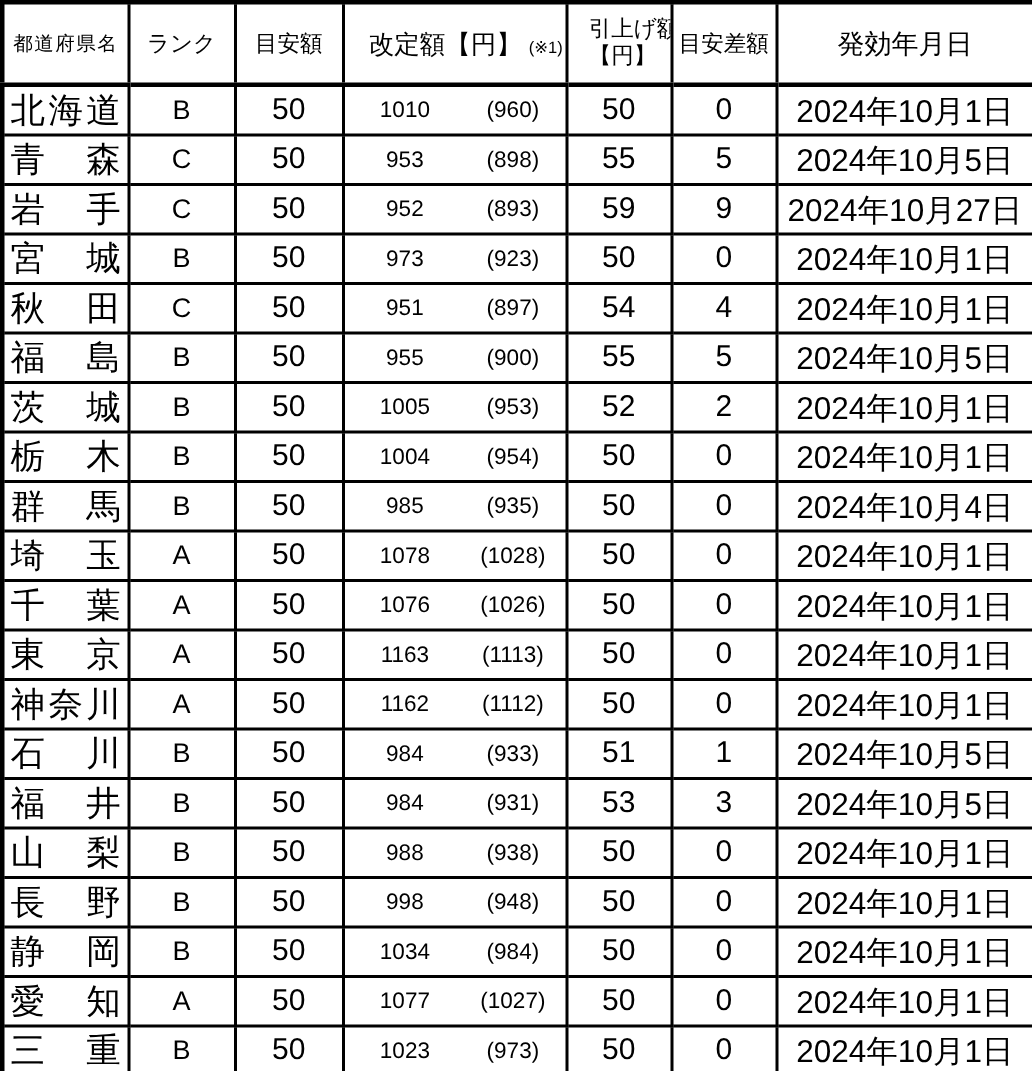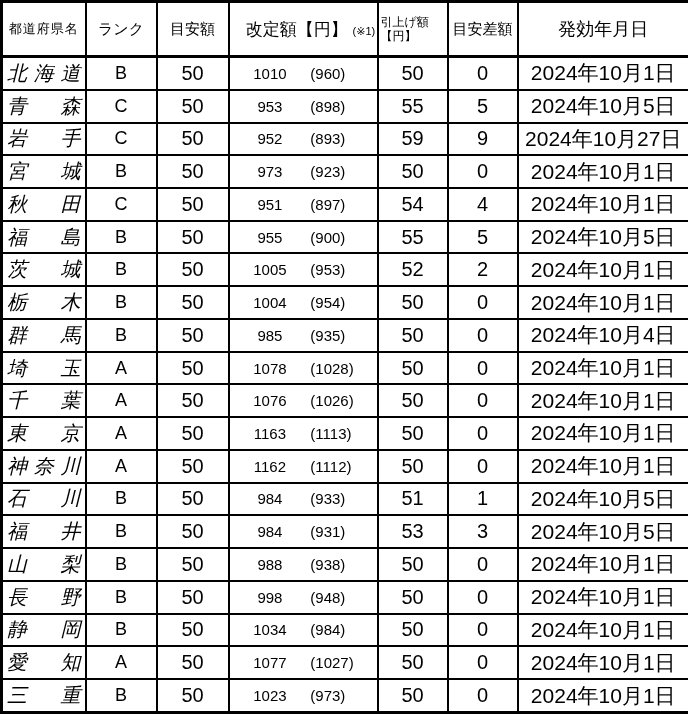--- a/index.html
+++ b/index.html
@@ -18,36 +18,35 @@
   }
   thead th {
     height:52px;
     border-bottom:3px solid #000;
     font-weight:normal;
     font-size:15px;
   }
   th.h-name { font-size:13px; letter-spacing:1px; }
   th.h-revised { font-size:17px;padding-left:15px; }
   th.h-revised .note { font-size:11px; letter-spacing:0; }
-  th.h-increase { text-align:left; padding-left:2px; font-size:12px; line-height:1.2; }
+  th.h-increase { text-align:left; padding-left:14px; font-size:15px; line-height:1.2; }
   th.h-date { font-size:18px; }
 
   tbody tr { height:27px; }
   td.c-name {
-    font-size:20px; padding:0 4px;
+    font-size:23px; padding:0 4px;
     text-align:justify; text-align-last:justify;
     text-justify:inter-character;
-    font-style:italic;
   }
   td.c-rank { font-size:18px; }
   td.c-guideline, td.c-increase, td.c-diff { font-size:20px; }
   td.c-revised { font-size:15px; }
   td.c-revised .rev-wrap { display:flex; width:100%; align-items:center; }
   td.c-revised .rev-main { flex:0 0 55%; text-align:center; }
-  td.c-revised .rev-prev { flex:1 1 auto; text-align:left; padding-right:3px; }
+  td.c-revised .rev-prev { flex:1 1 auto; text-align:center; padding-right:3px; }
   td.c-date { font-size:21px; }
 </style>
 </head>
 <body>
 
 <table class="wage-table">
   <colgroup>
     <col style="width:84px">
       <col style="width:71px">
       <col style="width:72px">

